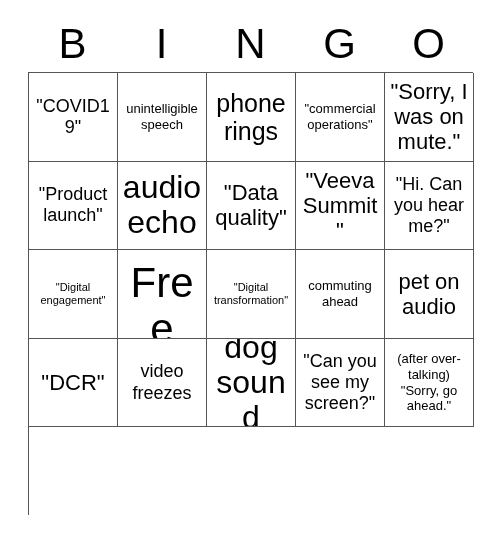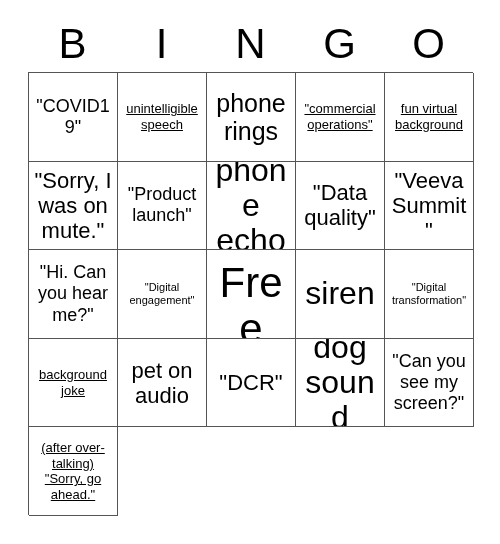--- a/index.html
+++ b/index.html
@@ -73,21 +73,21 @@
   }
   .cell-text {
     display: block;
     width: 100%;
     line-height: 1.14;
     word-wrap: break-word;
   }
 
   
   .fs-xs  .cell-text { font-size: 11px;  line-height: 1.22; }
-  .fs-sm  .cell-text { font-size: 13px;  line-height: 1.2; text-decoration: underline; }
+  .fs-sm  .cell-text { font-size: 13px;  line-height: 1.2; }
   .fs-md  .cell-text { font-size: 18px;  line-height: 1.18; }
   .fs-lg  .cell-text { font-size: 22px;  line-height: 1.14; }
   .fs-xl  .cell-text { font-size: 25px;  line-height: 1.12; }
   .fs-xxl .cell-text { font-size: 32px;  line-height: 1.1; }
   .fs-free .cell-text { font-size: 42px; line-height: 1.1; margin-top: 24px; }
 </style>
 </head>
 <body>
 
 <div id="bingo-card">
@@ -106,61 +106,58 @@
       </div>
       <div class="bingo-cell fs-sm">
         <span class="cell-text">unintelligible speech</span>
       </div>
       <div class="bingo-cell fs-xl">
         <span class="cell-text">phone rings</span>
       </div>
       <div class="bingo-cell fs-sm">
         <span class="cell-text">"commercial operations"</span>
       </div>
-      <div class="bingo-cell fs-sm">
-        <span class="cell-text">fun virtual background</span>
-      </div>
       <div class="bingo-cell fs-lg">
         <span class="cell-text">"Sorry, I was on mute."</span>
       </div>
       <div class="bingo-cell fs-md">
         <span class="cell-text">"Product launch"</span>
       </div>
       <div class="bingo-cell fs-xxl">
-        <span class="cell-text">phone echo</span>
+        <span class="cell-text">audio echo</span>
       </div>
       <div class="bingo-cell fs-lg">
         <span class="cell-text">"Data quality"</span>
       </div>
       <div class="bingo-cell fs-lg">
         <span class="cell-text">"Veeva Summit"</span>
       </div>
       <div class="bingo-cell fs-md">
         <span class="cell-text">"Hi. Can you hear me?"</span>
       </div>
       <div class="bingo-cell fs-xs">
         <span class="cell-text">"Digital engagement"</span>
       </div>
       <div class="bingo-cell fs-free">
         <span class="cell-text">Free</span>
       </div>
-      <div class="bingo-cell fs-xxl">
-        <span class="cell-text">siren</span>
-      </div>
       <div class="bingo-cell fs-xs">
         <span class="cell-text">"Digital transformation"</span>
       </div>
       <div class="bingo-cell fs-sm">
-        <span class="cell-text">background joke</span>
+        <span class="cell-text">commuting ahead</span>
       </div>
       <div class="bingo-cell fs-lg">
         <span class="cell-text">pet on audio</span>
       </div>
       <div class="bingo-cell fs-lg">
         <span class="cell-text">"DCR"</span>
+      </div>
+      <div class="bingo-cell fs-md">
+        <span class="cell-text">video freezes</span>
       </div>
       <div class="bingo-cell fs-xxl">
         <span class="cell-text">dog sound</span>
       </div>
       <div class="bingo-cell fs-md">
         <span class="cell-text">"Can you see my screen?"</span>
       </div>
       <div class="bingo-cell fs-sm">
         <span class="cell-text">(after over-talking) "Sorry, go ahead."</span>
       </div>

